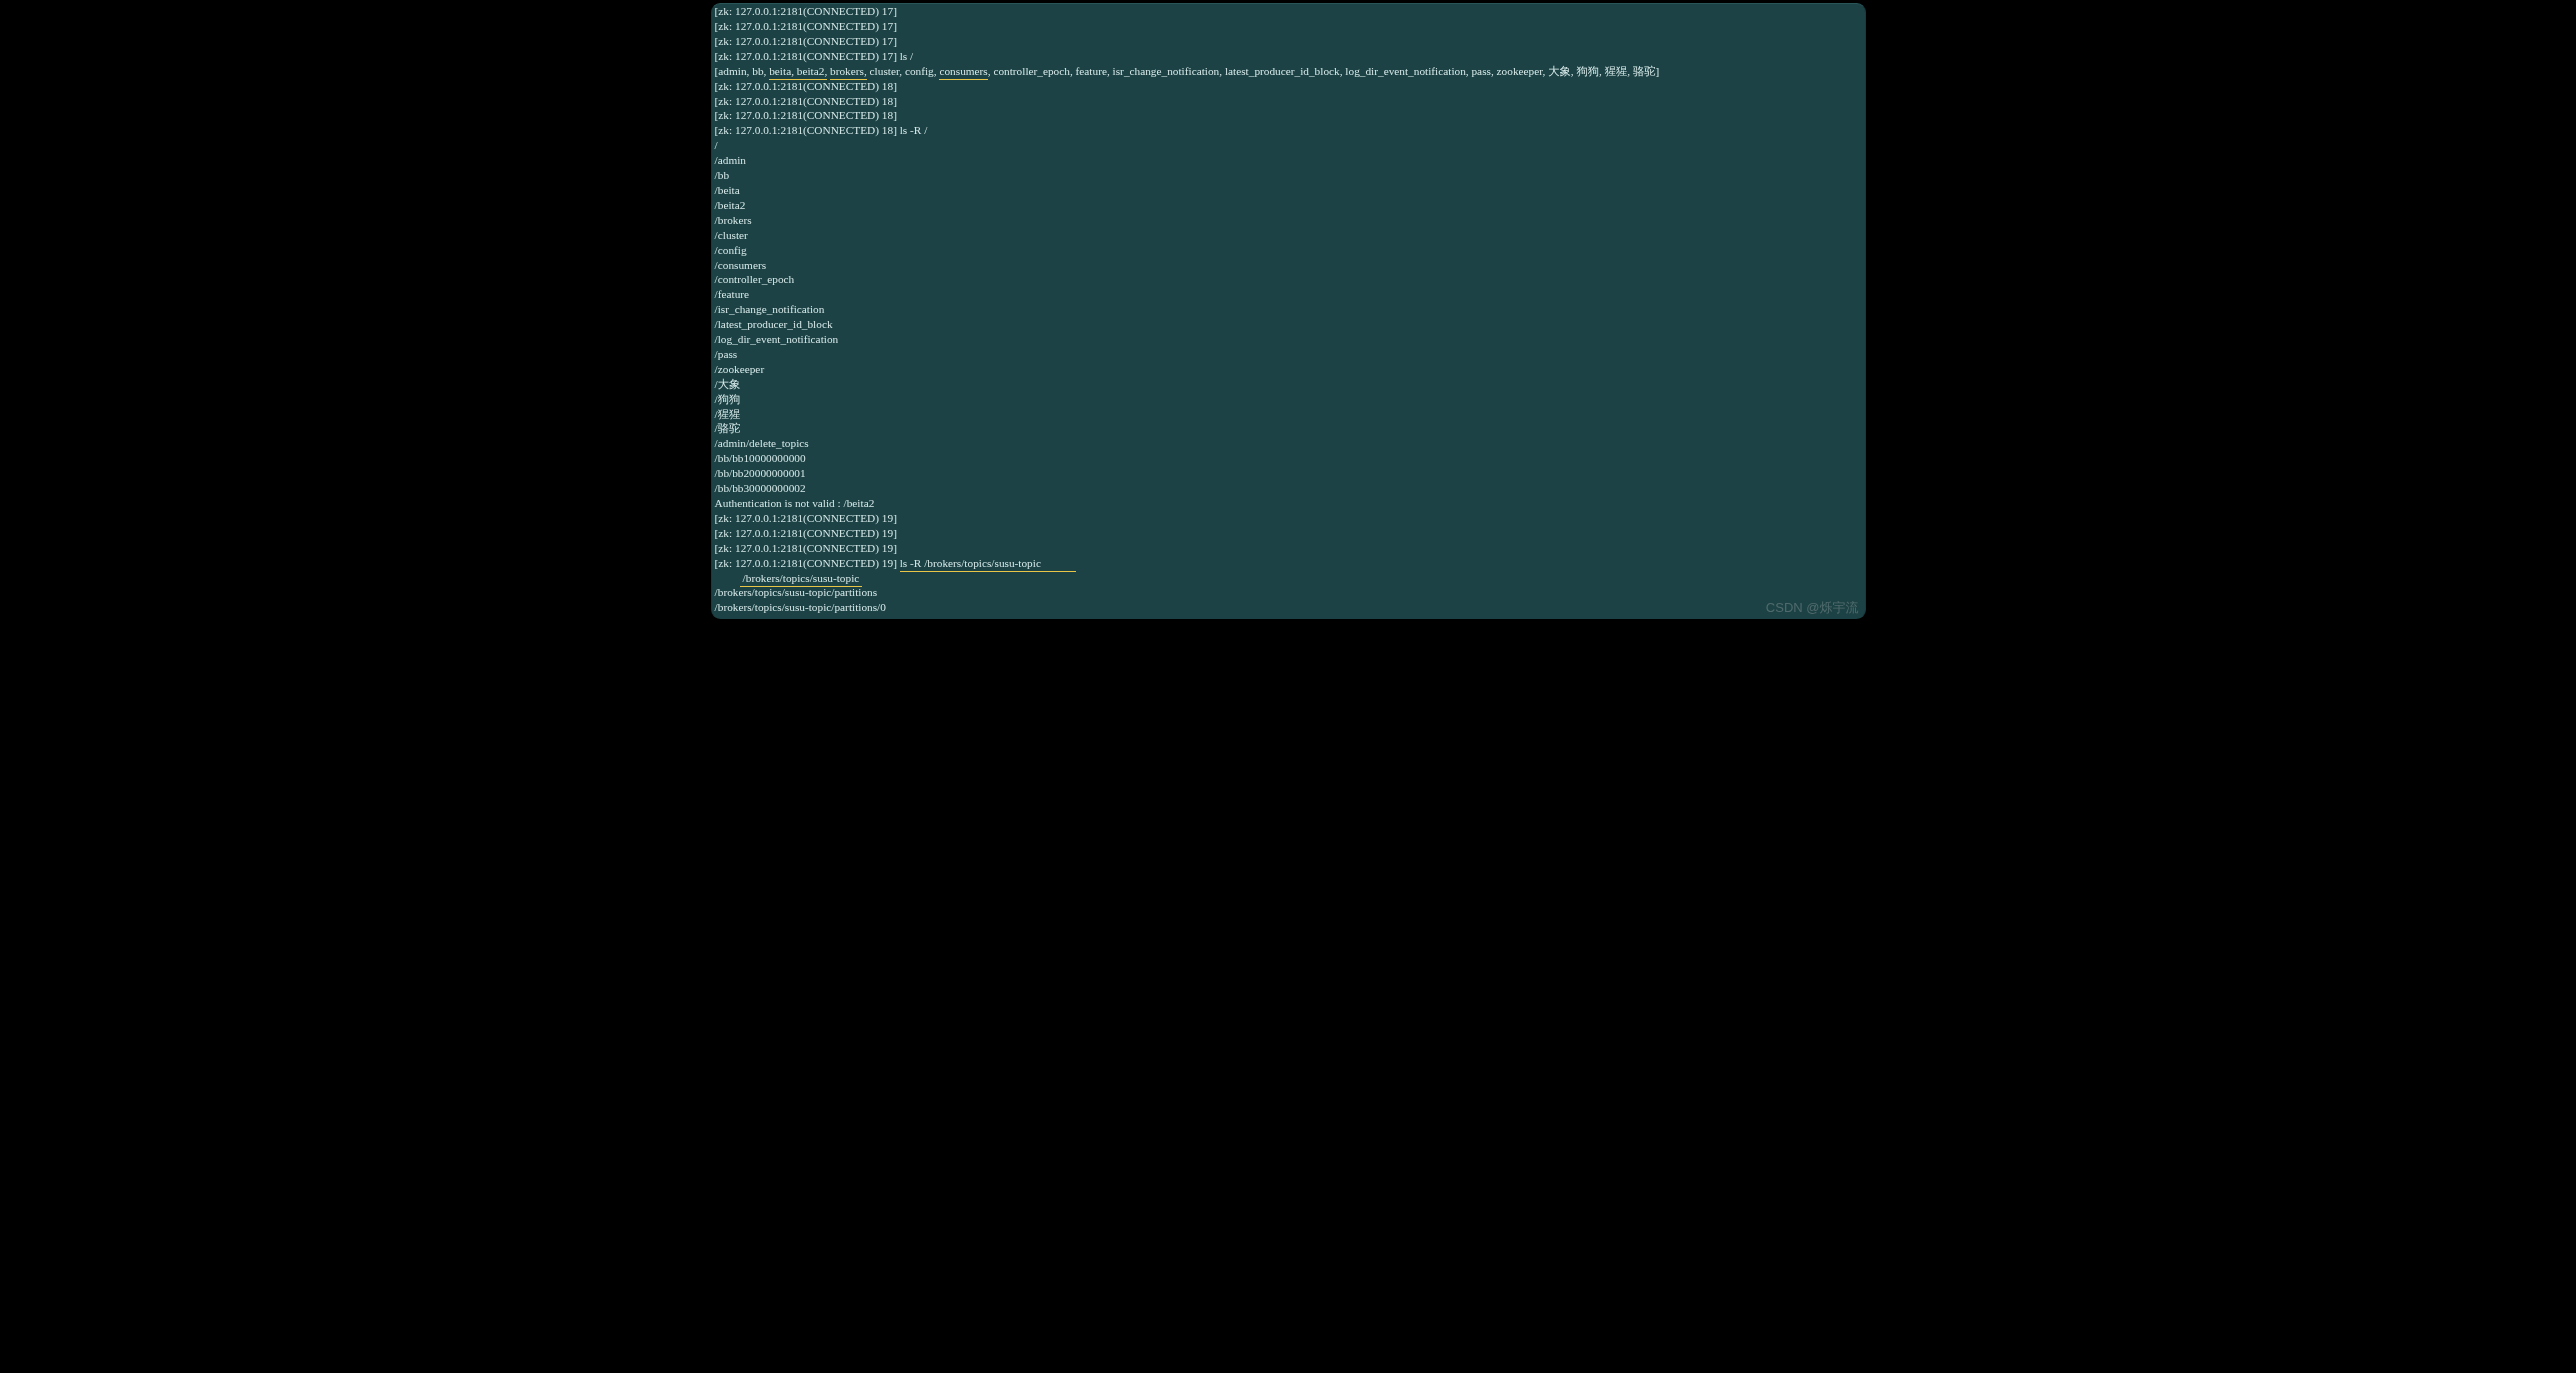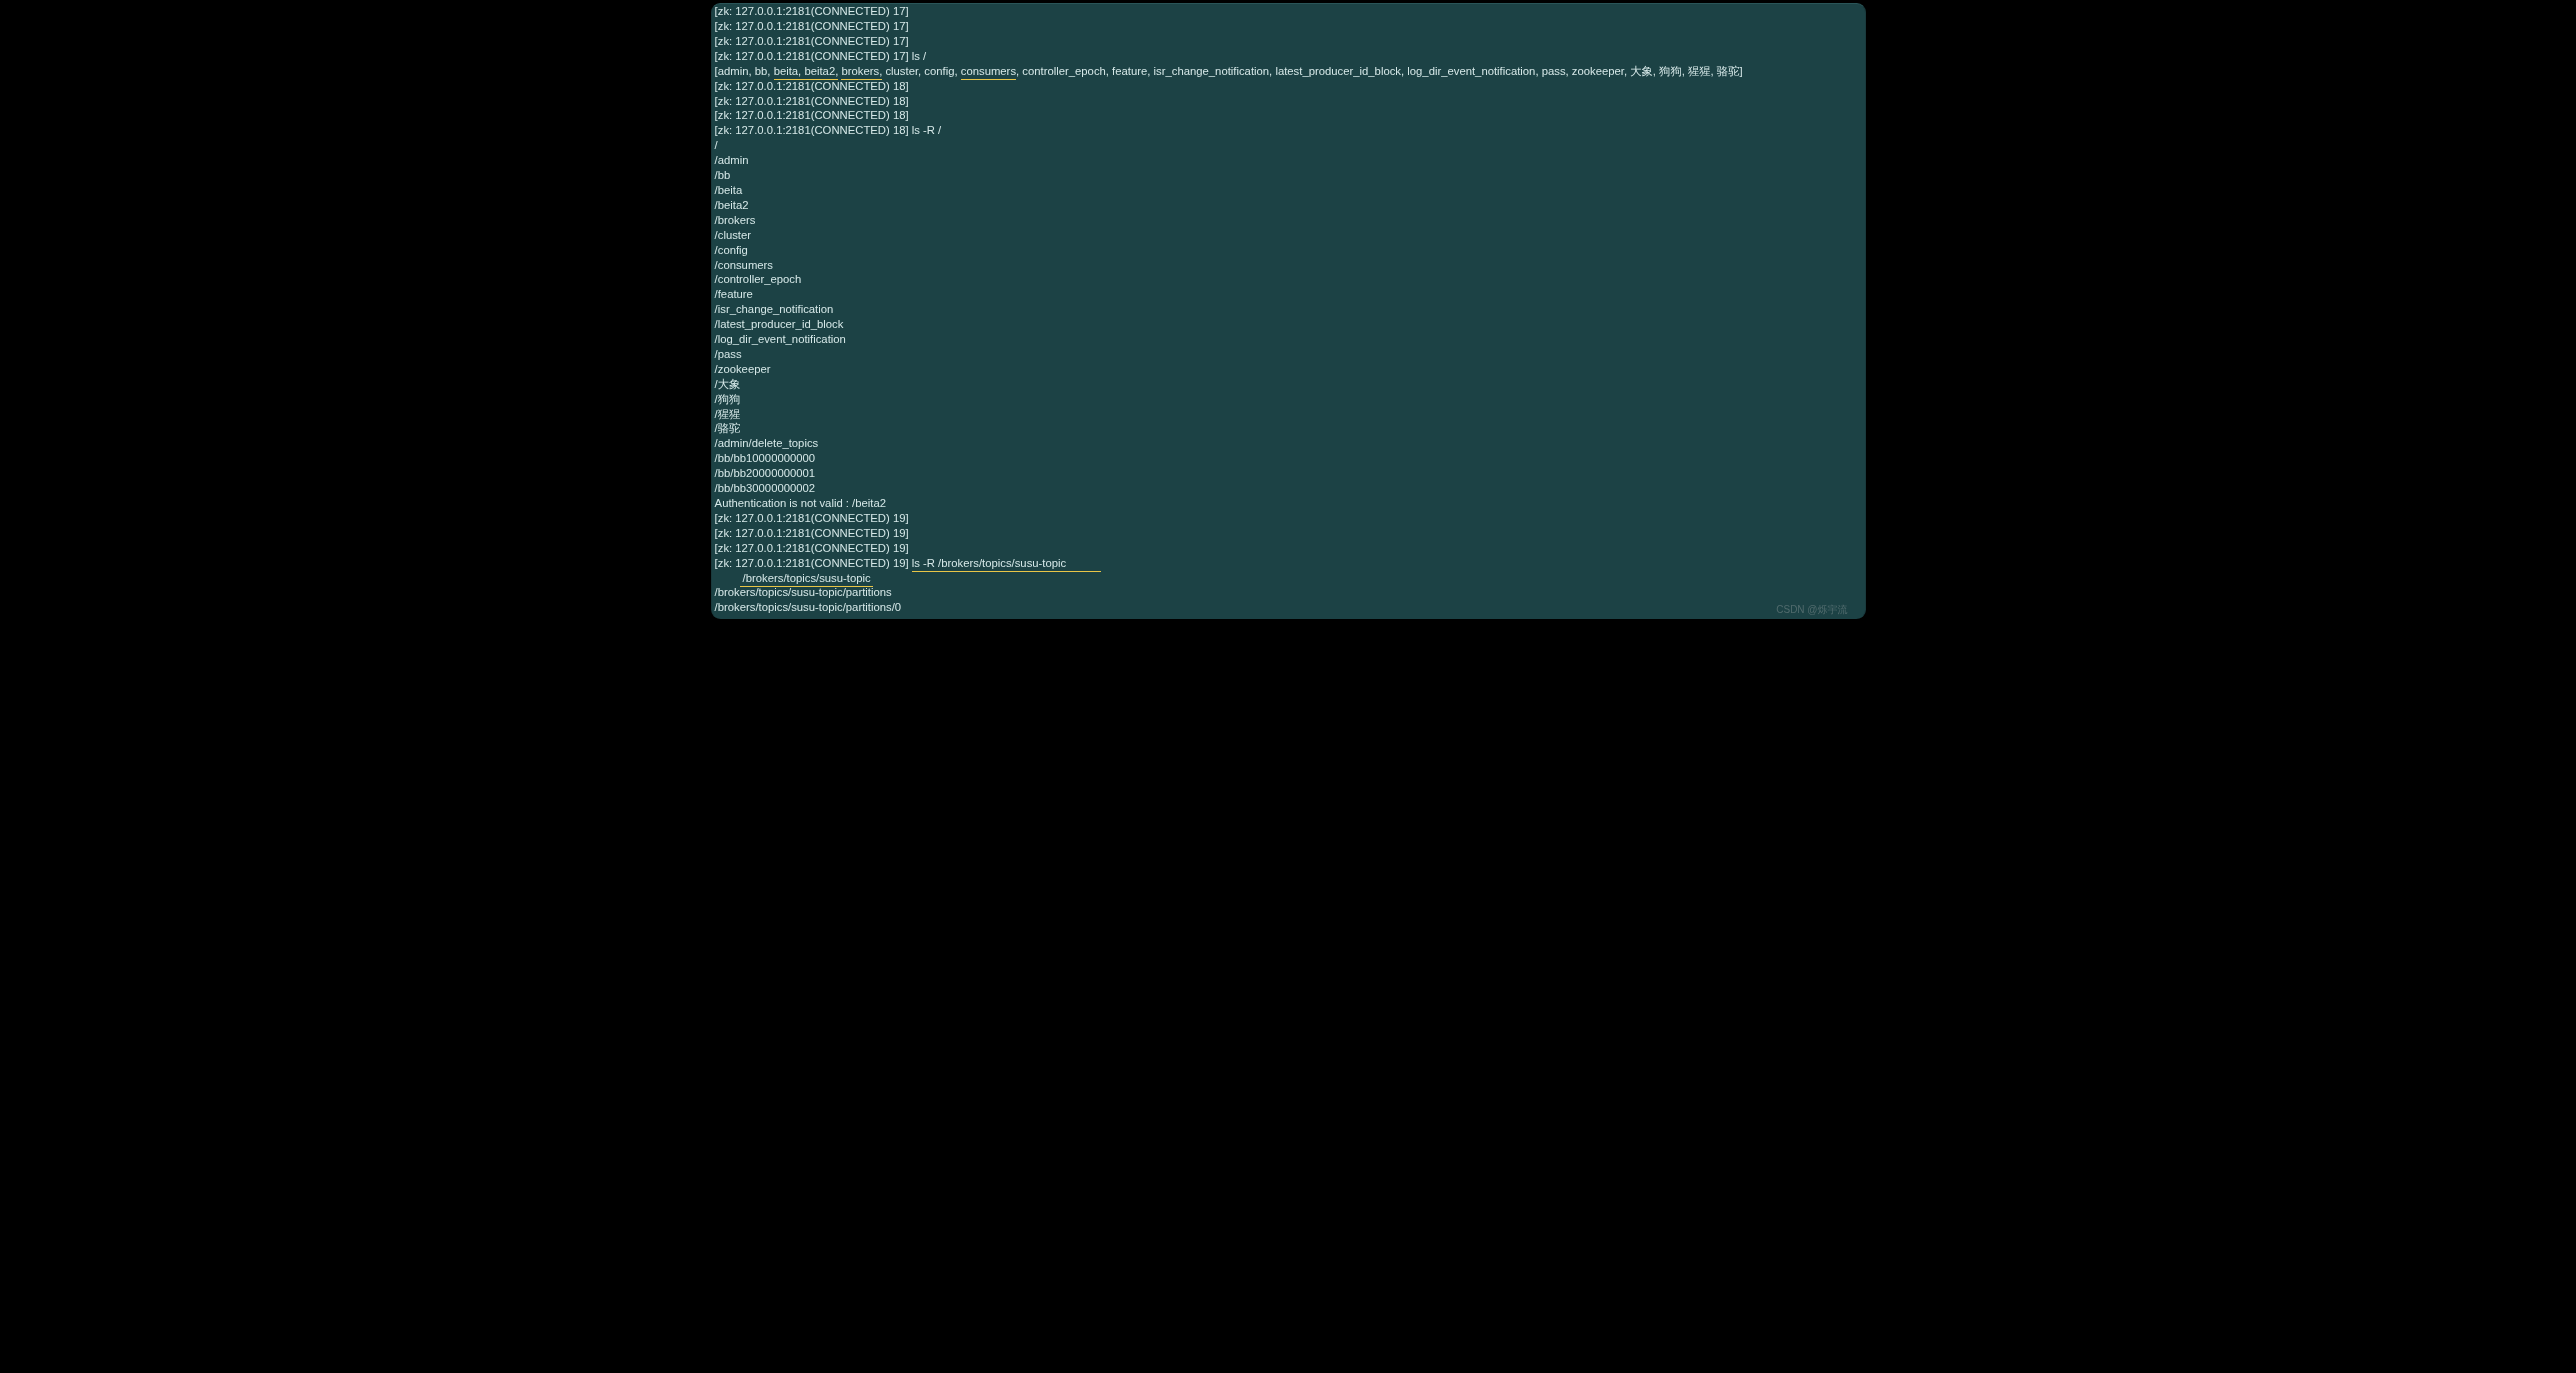--- a/index.html
+++ b/index.html
@@ -29,21 +29,21 @@
       overflow: hidden;
       position: relative;
       border-top: 0.8px solid #2a5558;
       border-left: 0.8px solid #1a3a3d;
       border-right: 0.8px solid #1a3a3d;
     }
 
     .terminal-content {
       white-space: pre;
       word-wrap: normal;
-      font-family: Liberation Sans, sans-serif;
+      font-family: Liberation Serif, serif;
     }
 
     .line {
       display: block;
       white-space: pre-wrap;
       word-break: break-all;
     }
 
     .underline-yellow {
       text-decoration: none;
@@ -88,23 +88,23 @@
       left: -2.3px;
       right: -2.3px;
       bottom: -1.6px;
       height: 1.2px;
       background: #e8c547;
     }
 
     .watermark {
       position: absolute;
       bottom: 3.1px;
-      right: 17px;
+      right: 6px;
       color: rgba(200, 200, 200, 0.3);
-      font-size: 10px;
+      font-size: 13px;
       font-family: sans-serif;
     }
   </style>
 </head>
 <body>
 
 <div class="terminal">
   <div class="terminal-content" id="term-content"><div class="line">[zk: 127.0.0.1:2181(CONNECTED) 17]</div><div class="line">[zk: 127.0.0.1:2181(CONNECTED) 17]</div><div class="line">[zk: 127.0.0.1:2181(CONNECTED) 17]</div><div class="line">[zk: 127.0.0.1:2181(CONNECTED) 17] ls /</div><div class="line">[admin, bb, <span class="underline-yellow">beita, beita2,</span> <span class="underline-yellow">brokers,</span> cluster, config, <span class="underline-yellow">consumers</span>, controller_epoch, feature, isr_change_notification, latest_producer_id_block, log_dir_event_notification, pass, zookeeper, 大象, 狗狗, 猩猩, 骆驼]</div><div class="line">[zk: 127.0.0.1:2181(CONNECTED) 18]</div><div class="line">[zk: 127.0.0.1:2181(CONNECTED) 18]</div><div class="line">[zk: 127.0.0.1:2181(CONNECTED) 18]</div><div class="line">[zk: 127.0.0.1:2181(CONNECTED) 18] ls -R /</div><div class="line">/</div><div class="line">/admin</div><div class="line">/bb</div><div class="line">/beita</div><div class="line">/beita2</div><div class="line">/brokers</div><div class="line">/cluster</div><div class="line">/config</div><div class="line">/consumers</div><div class="line">/controller_epoch</div><div class="line">/feature</div><div class="line">/isr_change_notification</div><div class="line">/latest_producer_id_block</div><div class="line">/log_dir_event_notification</div><div class="line">/pass</div><div class="line">/zookeeper</div><div class="line">/大象</div><div class="line">/狗狗</div><div class="line">/猩猩</div><div class="line">/骆驼</div><div class="line">/admin/delete_topics</div><div class="line">/bb/bb10000000000</div><div class="line">/bb/bb20000000001</div><div class="line">/bb/bb30000000002</div><div class="line">Authentication is not valid : /beita2</div><div class="line">[zk: 127.0.0.1:2181(CONNECTED) 19]</div><div class="line">[zk: 127.0.0.1:2181(CONNECTED) 19]</div><div class="line">[zk: 127.0.0.1:2181(CONNECTED) 19]</div><div class="line">[zk: 127.0.0.1:2181(CONNECTED) 19] <span class="long-underline">ls -R /brokers/topics/susu-topic</span></div><div class="line"><span class="wide-underline">/brokers/topics/susu-topic</span></div><div class="line">/brokers/topics/susu-topic/partitions</div><div class="line">/brokers/topics/susu-topic/partitions/0</div></div>
   <div class="watermark">CSDN @烁宇流</div>
 </div>

